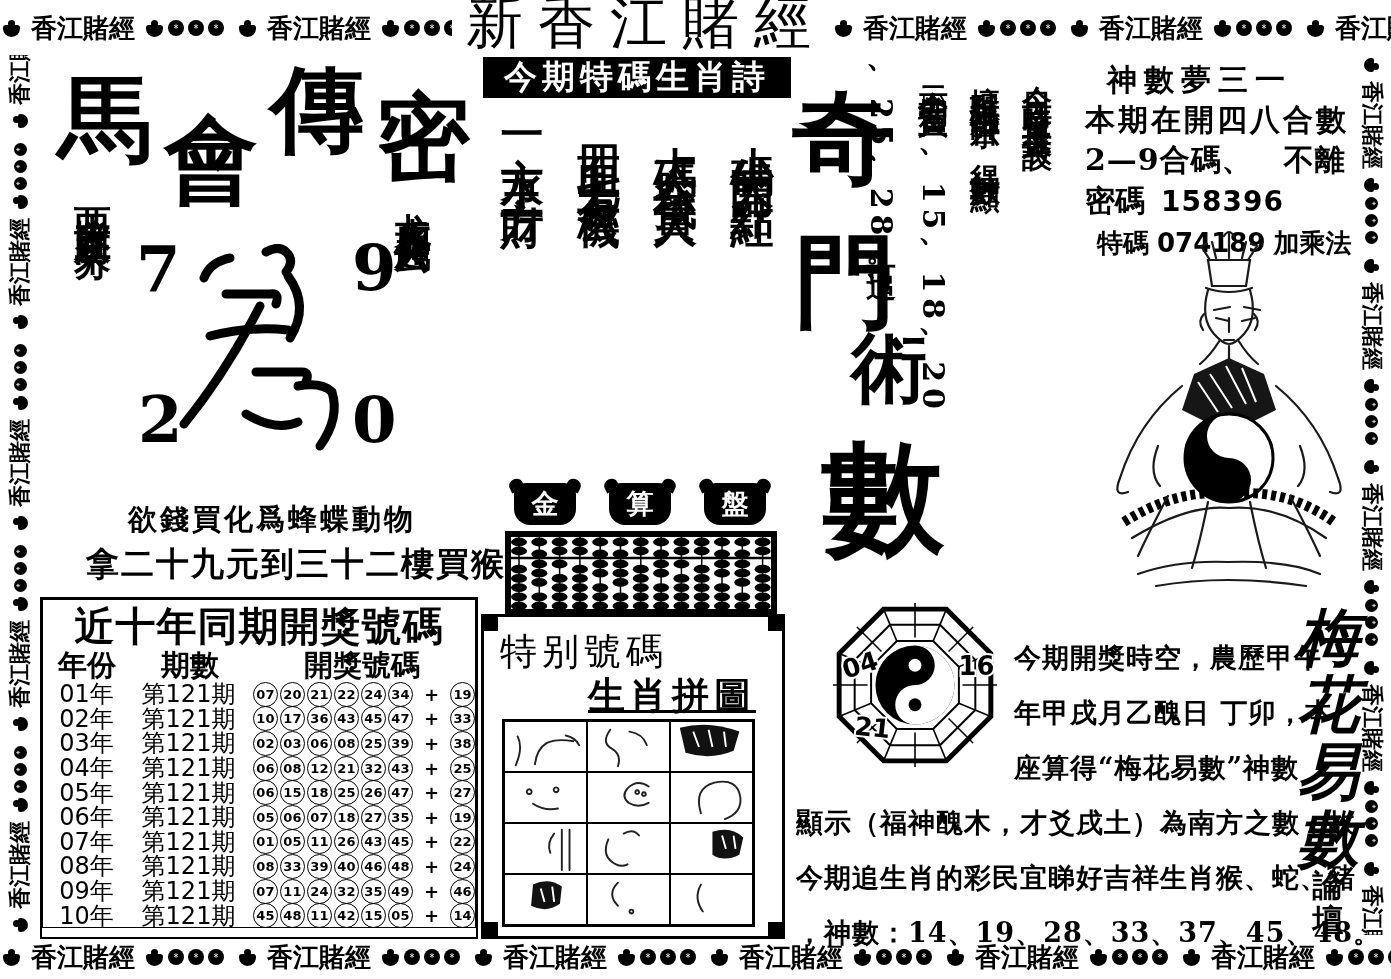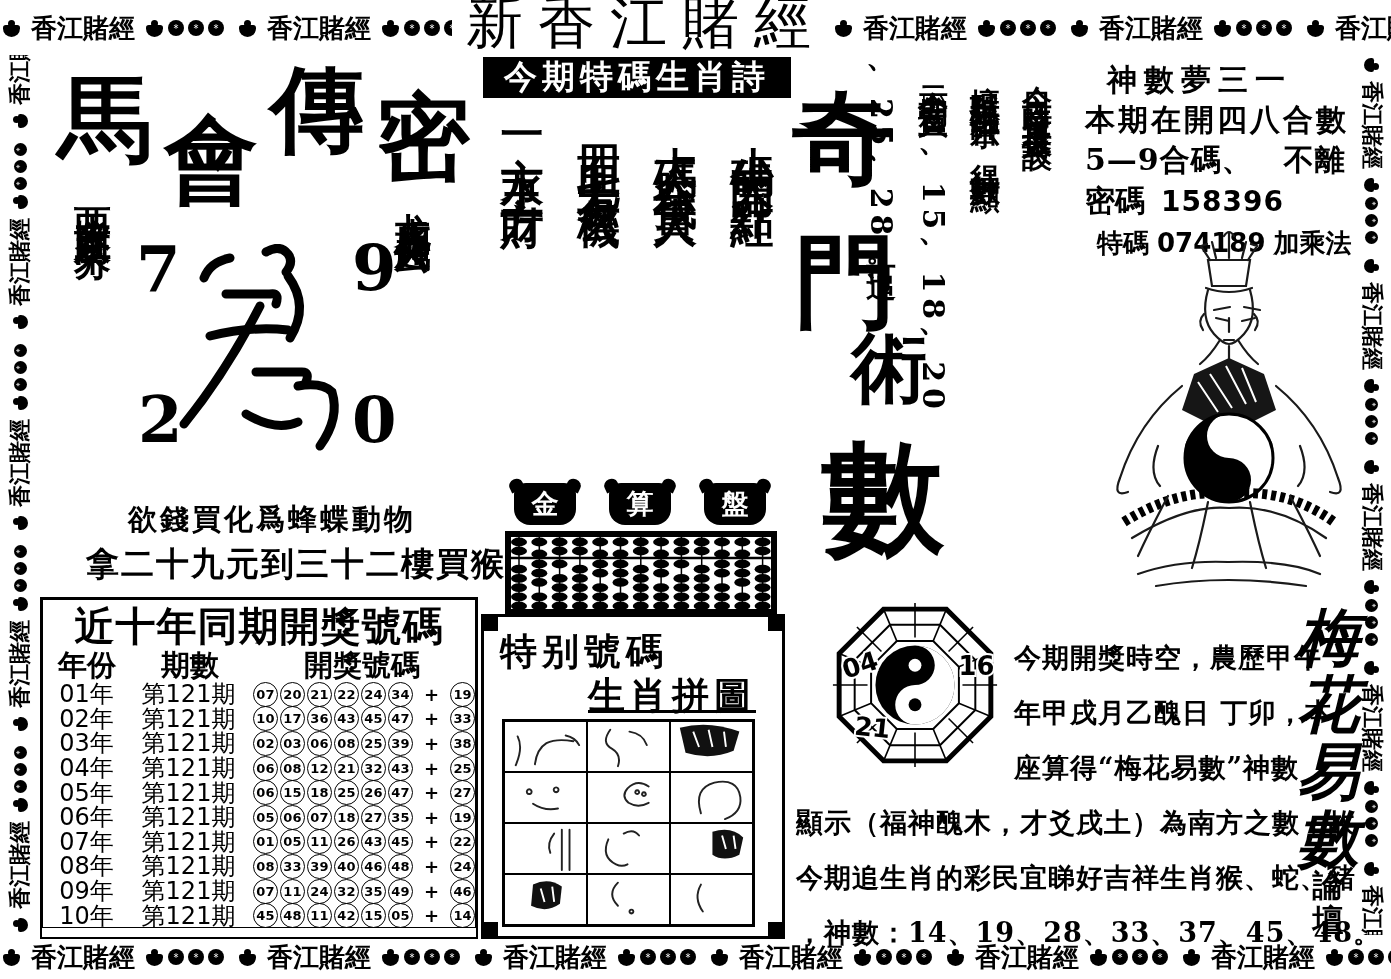--- a/index.html
+++ b/index.html
@@ -99,21 +99,21 @@
   .ab-badge::before,.ab-badge::after{content:"";position:absolute;top:-4px;width:14px;height:12px;
             background:#000;border-radius:50% 50% 0 0;}
   .ab-badge::before{left:-5px;transform:rotate(-25deg);}
   .ab-badge::after{right:-5px;transform:rotate(25deg);}
   .abacus-svg{position:absolute;left:505px;top:531px;}
   
   .puzzle{position:absolute;left:481px;top:614px;width:298px;height:319px;border:3px solid #000;}
   .pz-corner{position:absolute;width:17px;height:17px;background:#000;}
   .pz-c1{left:-3px;top:-3px;} .pz-c2{right:-3px;top:-3px;}
   .pz-c3{left:-3px;bottom:-3px;} .pz-c4{right:-3px;bottom:-3px;}
-  .pz-t1{position:absolute;left:16px;top:10px;font-size:37px;font-weight:bold;letter-spacing:5px;
+  .pz-t1{position:absolute;left:16px;top:10px;font-size:37px;font-weight:normal;letter-spacing:5px;
          font-family:"DejaVu Sans",sans-serif;}
   .pz-t2{position:absolute;left:104px;top:54px;font-size:37px;font-weight:bold;letter-spacing:5px;
          font-family:"DejaVu Sans",sans-serif;text-decoration:underline;}
   .pz-grid{position:absolute;left:18px;top:102px;width:249px;height:204px;
            display:grid;grid-template-columns:repeat(3,1fr);grid-template-rows:repeat(4,1fr);
            border:2px solid #000;}
   .pz-cell{border:1px solid #000;overflow:hidden;}
   
   .bagua{position:absolute;left:826px;top:596px;}
   .mh-par{position:absolute;left:796px;top:630px;width:486px;}
@@ -503,21 +503,21 @@
   <div class="oracle">
       <div class="oracle-line">今日吉時曾道長披衣設</div>
       <div class="oracle-line">壇默求祖師啓示。得神數顯</div>
       <div class="oracle-line">示今期宜買11、15、18、20</div>
       <div class="oracle-line">、25、28可追。</div>
     </div>
 
   <div class="dream">
     <div class="dm1">神數夢三一</div>
     <div class="dm2">本期在開四八合數</div>
-    <div class="dm3">5—9合碼、　不離</div>
+    <div class="dm3">2—9合碼、　不離</div>
     <div class="dm4">
       <span>密碼</span><span class="numval">158396</span>
     </div>
     <div class="dm5">
       <span>特碼</span><span class="numval">074189</span><span>加乘法</span>
     </div>
   </div>
 
   <svg class="deity" width="262" height="372" viewBox="0 0 262 372">
     <g stroke="#1a1a1a" stroke-width="2.2" fill="none" stroke-linecap="round">

